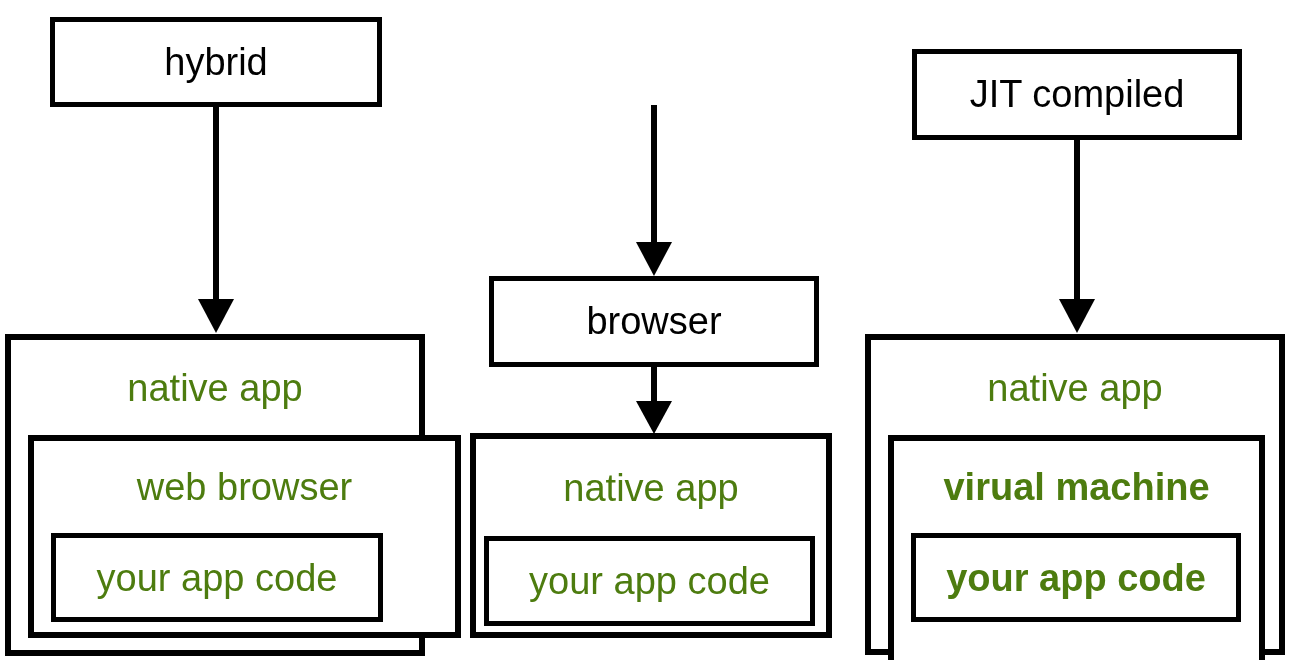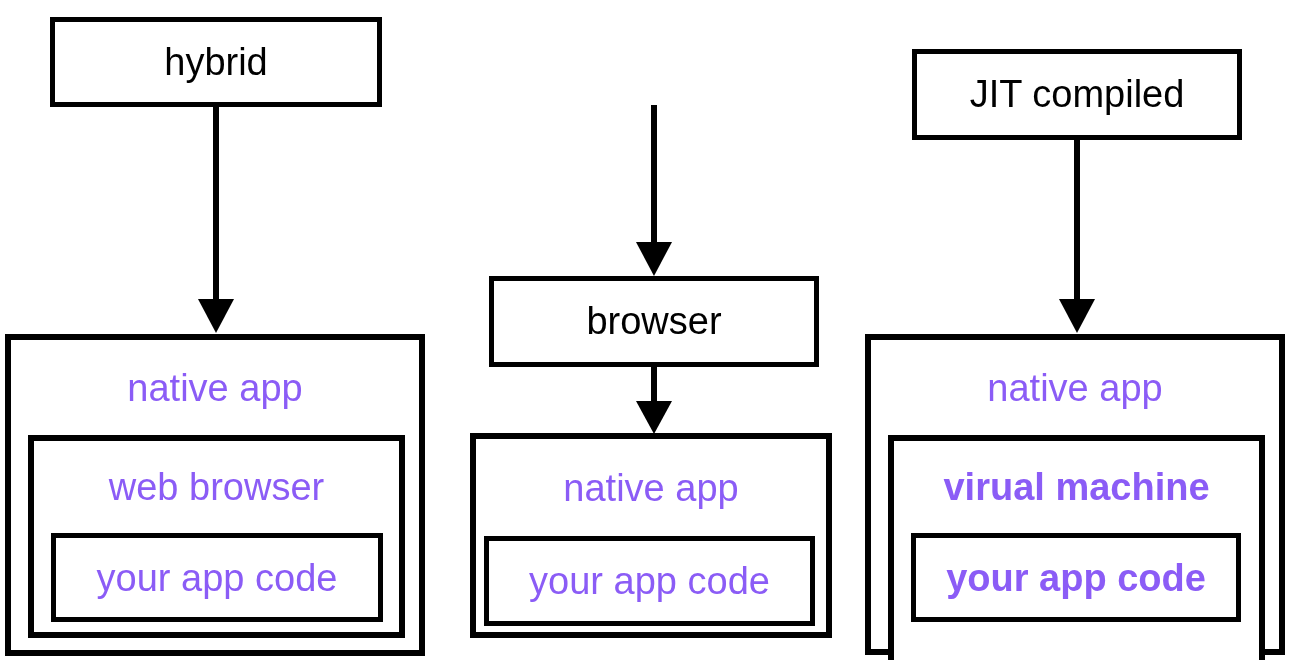--- a/index.html
+++ b/index.html
@@ -23,21 +23,21 @@
     border: 5px solid #000000;
   }
   .box.thick { border-width: 6px; }
   .label {
     display: flex;
     align-items: center;
     justify-content: center;
     font-size: 38px;
     line-height: 1;
     white-space: nowrap;
-    color: #8b5cf6;
+    color: #4d7c0f;
   }
   .label.abs {
     position: absolute;
     box-sizing: border-box;
     left: 0;
     width: 100%;
   }
   .header-box {
     display: flex;
     align-items: center;
@@ -78,21 +78,21 @@
       <polygon points="1077,333 1059,299 1095,299"></polygon>
     </g>
   </svg>
 
   <div class="box header-box" style="left:50px; top:17px; width:332px; height:90px;">
     <span>hybrid</span>
   </div>
 
   <div class="box thick" style="left:5px; top:334px; width:420px; height:322px;">
     <div class="label abs" style="top:0; height:95px;">native app</div>
-    <div class="box thick" style="left:17px; top:95px; width:377px; height:203px;">
+    <div class="box thick" style="left:17px; top:95px; width:433px; height:203px;">
       <div class="label abs" style="top:0; height:92px;">web browser</div>
       <div class="box label" style="left:17px; top:92px; width:332px; height:89px;">your app code</div>
     </div>
   </div>
 
 
   <div class="box header-box" style="left:489px; top:276px; width:330px; height:91px;">
     <span>browser</span>
   </div>
 

